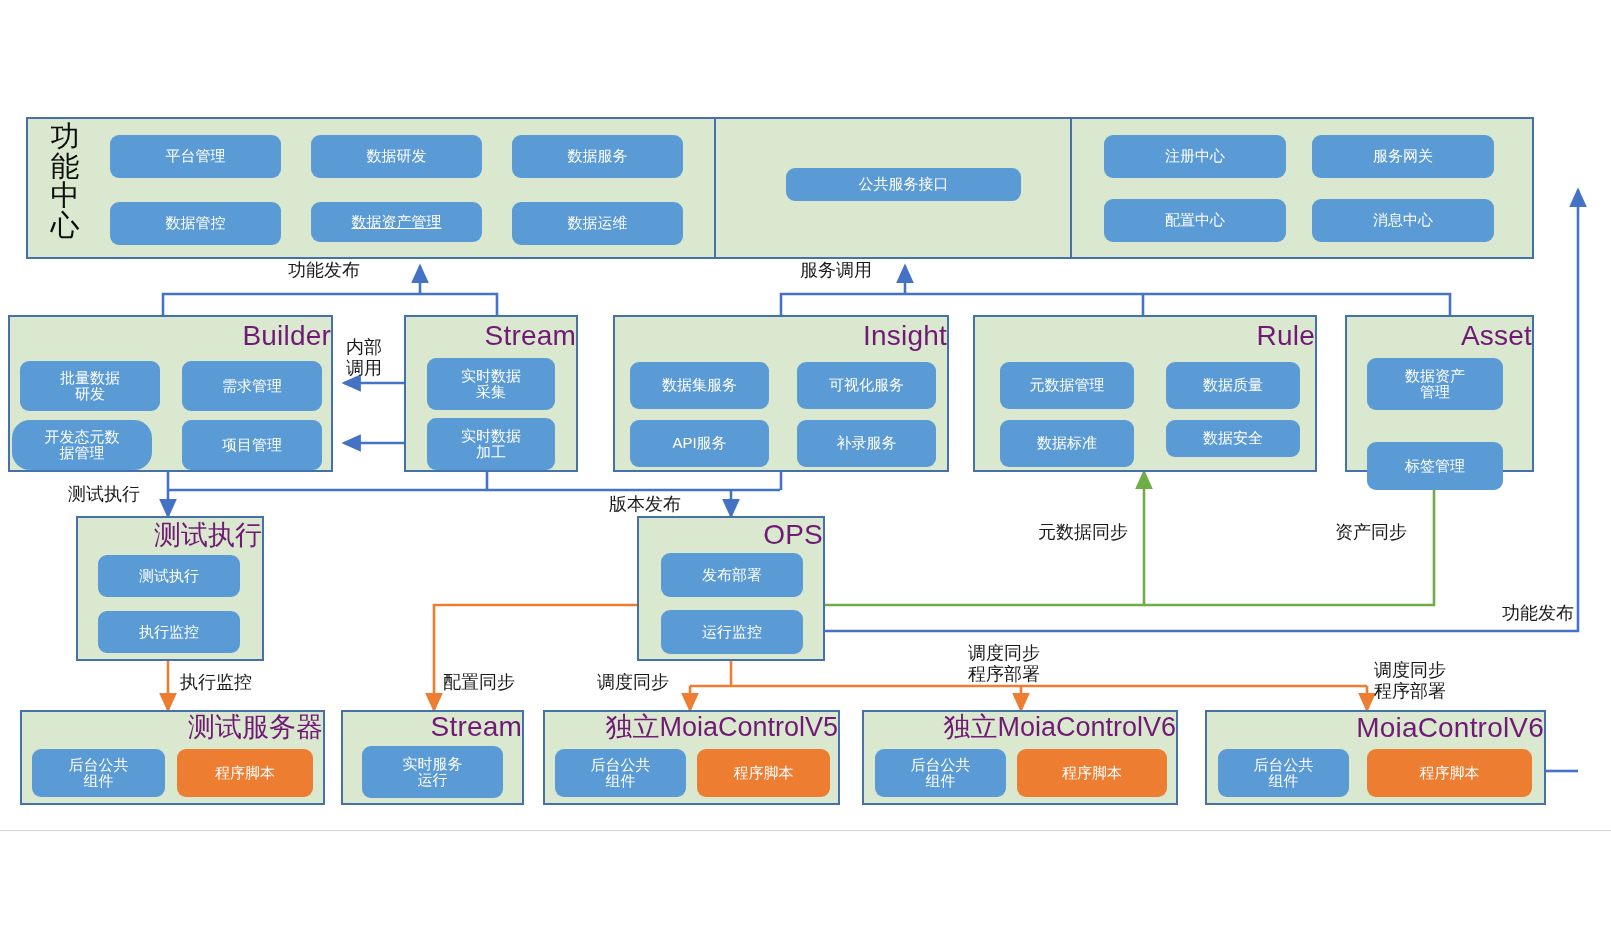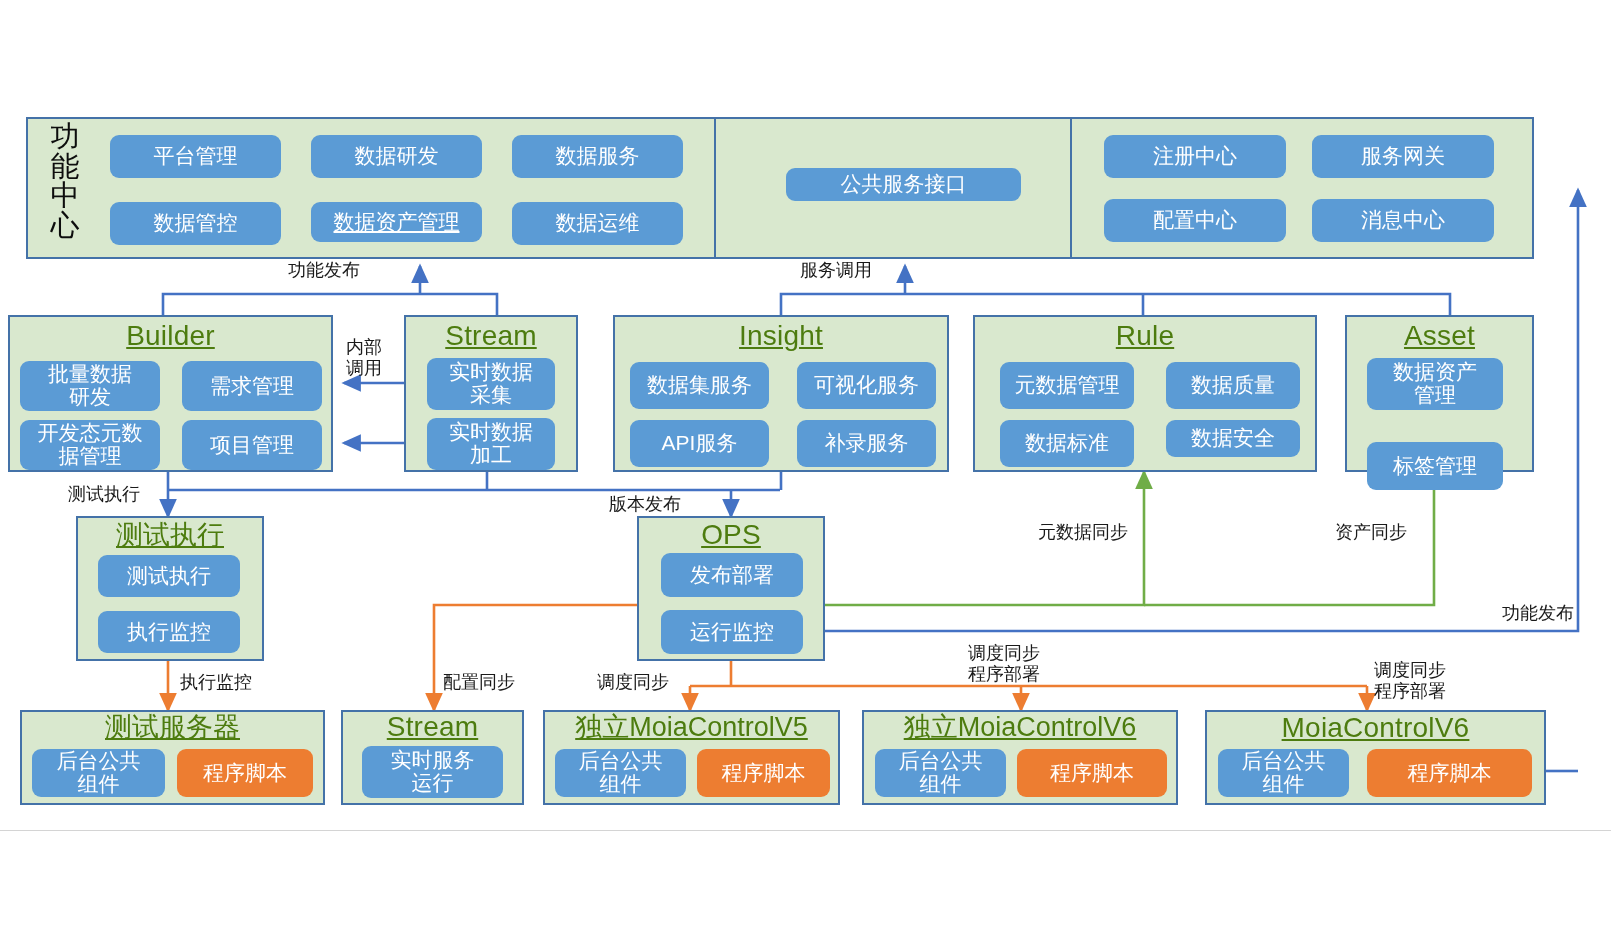--- a/index.html
+++ b/index.html
@@ -30,42 +30,41 @@
 
   
   .panel {
     position: absolute;
     background: #D9E8CE;
     border: 2px solid #4472A8;
     box-sizing: border-box;
     z-index: 2;
   }
   .panel-title {
-    text-align: center;
-    color: #4d7c0f;
+    text-align: right;
+    color: #701a75;
     font-weight: 400;
     line-height: 1.05;
     white-space: nowrap;
-    text-decoration: underline;
   }
   .title-latin { font-size: 28px; letter-spacing: .2px; }
   .title-cjk   { font-size: 27px; }
   .title-mixed { font-size: 27px; }
 
   
   .chip {
     position: absolute;
     background: #5B9BD5;
     border-radius: 9px;
     color: #ffffff;
     display: flex;
     align-items: center;
     justify-content: center;
     text-align: center;
-    font-size: 21px;
+    font-size: 15px;
     line-height: 1.08;
     box-sizing: border-box;
     padding: 0 2px;
     z-index: 3;
   }
   .chip.orange { background: #ED7D31; }
 
   
   #fn-center {
     position: absolute;
@@ -202,21 +201,21 @@
   <div class="chip" style="left:1104px; top:135px; width:182px; height:43px;">注册中心</div>
   <div class="chip" style="left:1312px; top:135px; width:182px; height:43px;">服务网关</div>
   <div class="chip" style="left:1312px; top:199px; width:182px; height:43px;">消息中心</div>
   <div class="chip" style="left:1104px; top:199px; width:182px; height:43px;">配置中心</div>
 
   <div class="panel" style="left:8px; top:315px; width:325px; height:157px;">
     <div class="panel-title title-latin" style="margin-top:4px;">Builder</div>
   </div>
   <div class="chip" style="left:20px;  top:361px; width:140px; height:50px;">批量数据<br>研发</div>
   <div class="chip" style="left:182px; top:361px; width:140px; height:50px;">需求管理</div>
-  <div class="chip" style="left:20px;  top:420px; width:140px; height:50px;">开发态元数<br>据管理</div>
+  <div class="chip" style="left:12px;  top:420px; width:140px; height:50px;border-radius:18px;">开发态元数<br>据管理</div>
   <div class="chip" style="left:182px; top:420px; width:140px; height:50px;">项目管理</div>
 
   <div class="panel" style="left:404px; top:315px; width:174px; height:157px;">
     <div class="panel-title title-latin" style="margin-top:4px;">Stream</div>
   </div>
   <div class="chip" style="left:427px; top:358px; width:128px; height:52px;">实时数据<br>采集</div>
   <div class="chip" style="left:427px; top:418px; width:128px; height:52px;">实时数据<br>加工</div>
 
   <div class="panel" style="left:613px; top:315px; width:336px; height:157px;">
     <div class="panel-title title-latin" style="margin-top:4px;">Insight</div>

